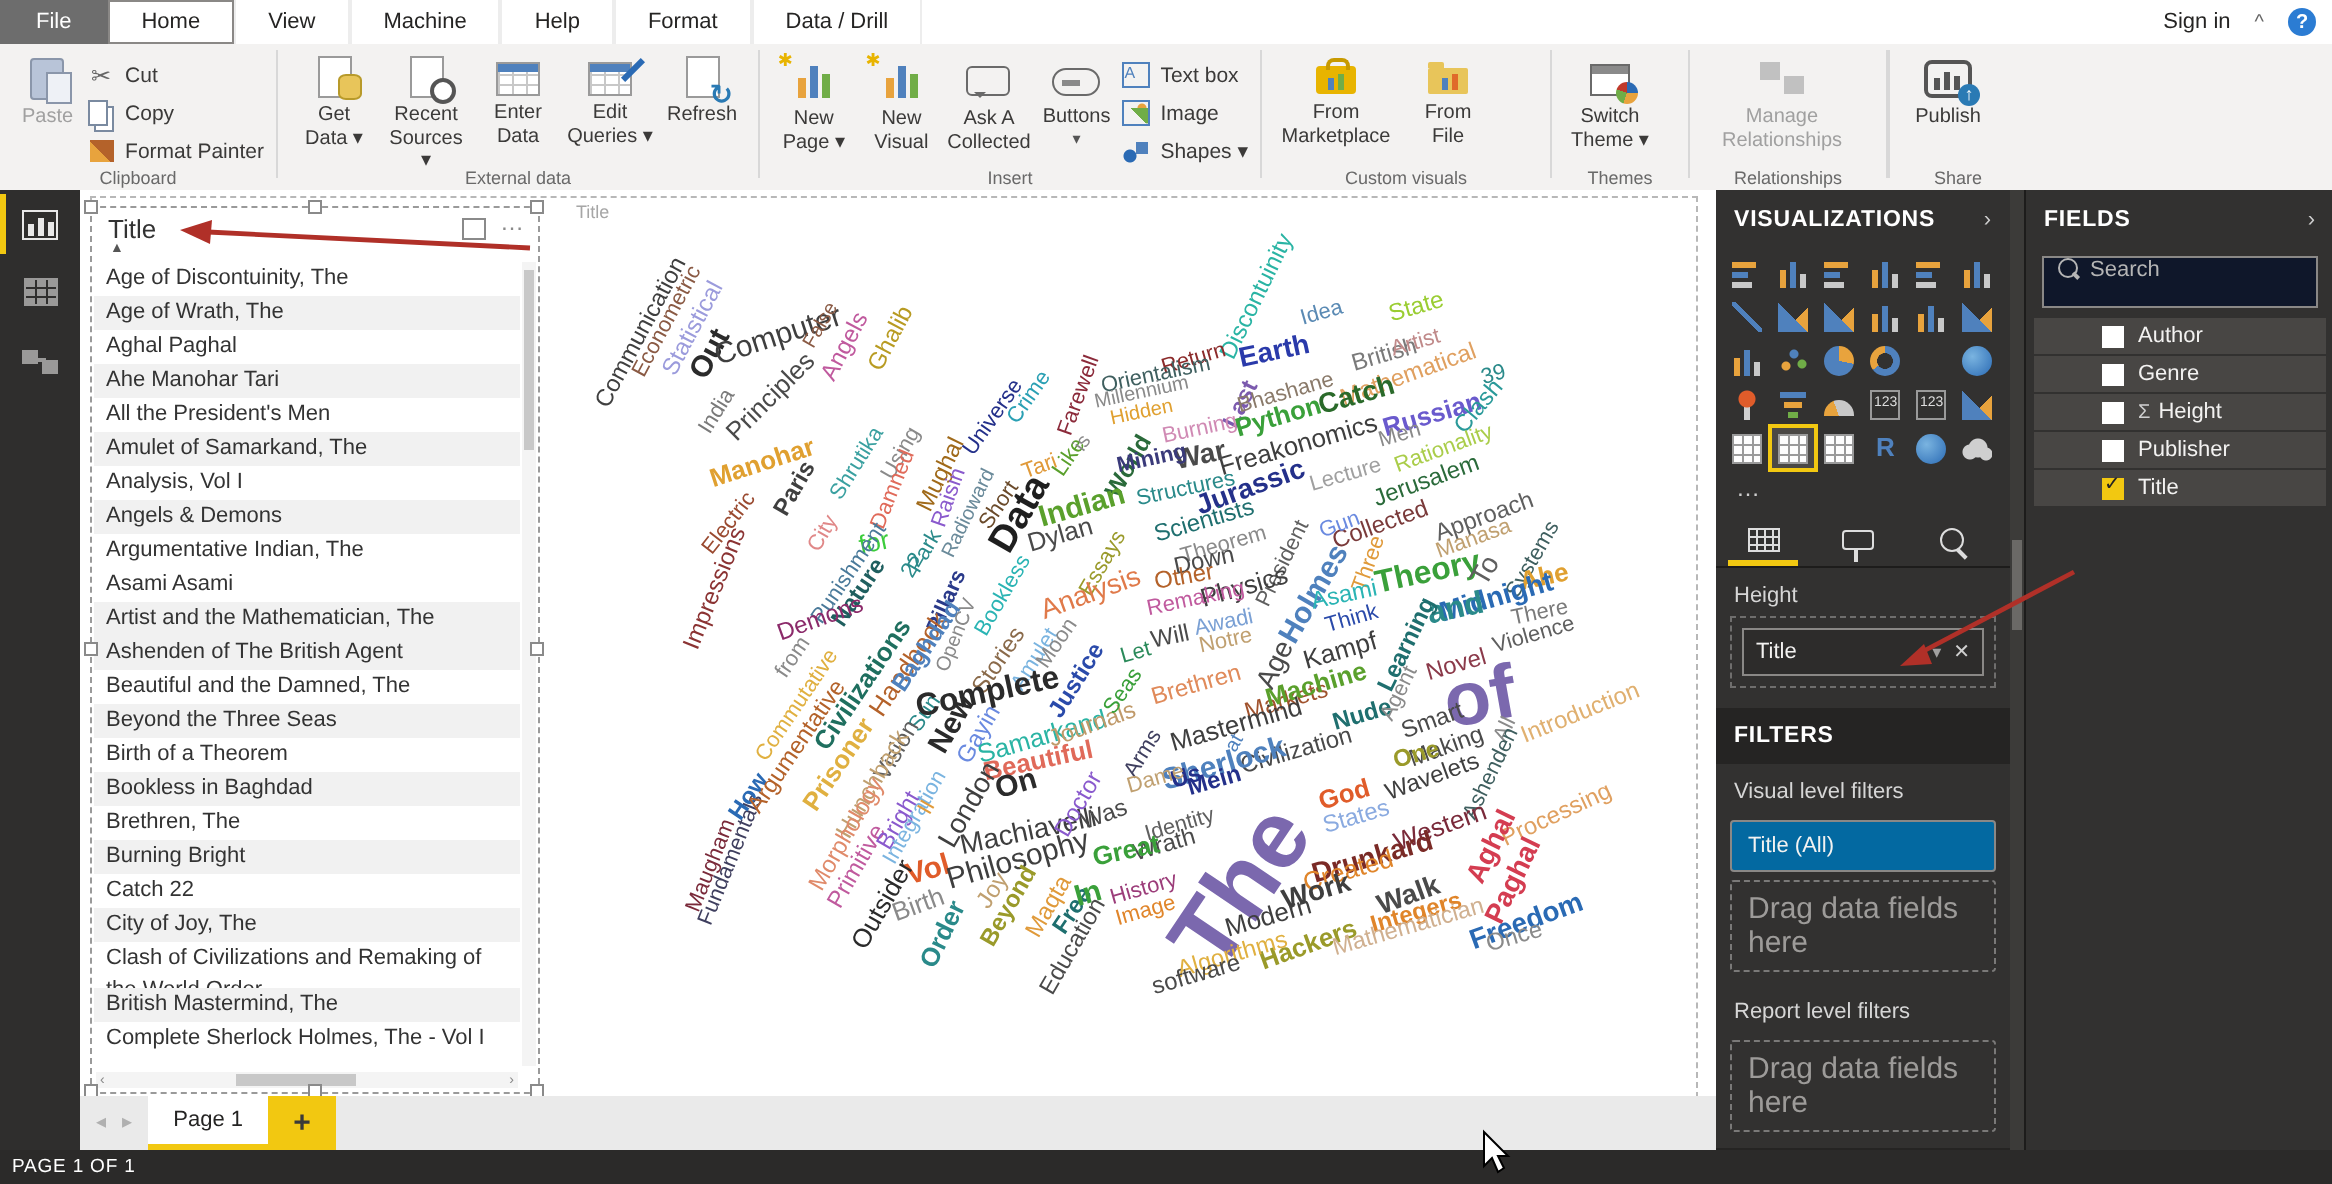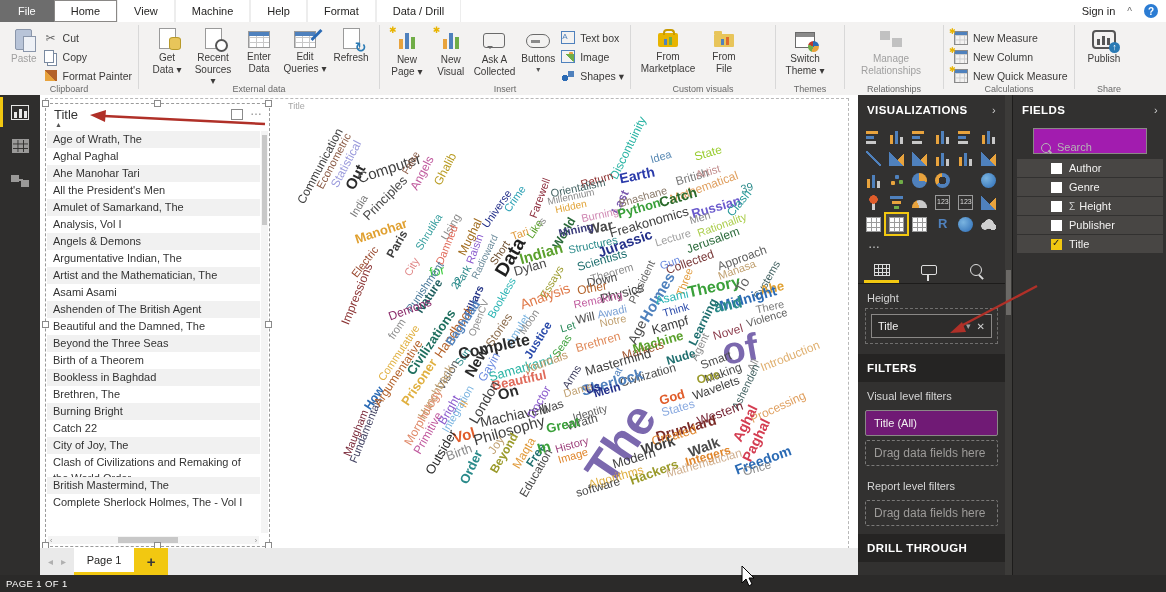--- a/index.html
+++ b/index.html
@@ -108,26 +108,26 @@
   .ptabs{display:flex;border-bottom:1px solid #1d1c1b;margin-top:2px}
   .ptabcell{width:47px;height:26px;display:flex;align-items:center;justify-content:center;position:relative}
   .ptabcell.active::after{content:"";position:absolute;bottom:0;left:6px;right:6px;height:3px;background:#f2c811}
   .plabel{font-size:11px;color:#d6d6d6;padding:8px 9px 4px}
   .well{margin:0 7px;border:1px dashed #6f6e6d;padding:5px}
   .chip{height:22px;background:#2d2c2b;border:1px solid #8a8886;display:flex;align-items:center;font-size:11px;color:#f3f2f1;padding:0 6px;gap:6px}
   .chip .sp{flex:1}
   .chip .dd{color:#a0a0a0;font-size:9px}
   .chip .x{color:#d0d0d0;font-size:10px}
   .secband{background:#252423;margin-top:10px;padding:8px 9px;font-size:11.5px;font-weight:bold;letter-spacing:.4px;color:#fff}
-  .fchip{margin:4px 7px;height:24px;background:#701a75;border:1px solid #8a8886;border-radius:2px;display:flex;align-items:center;font-size:11px;color:#f3f2f1;padding:0 8px}
-  .dropzone{margin:4px 7px;border:1px dashed #7a7978;border-radius:2px;color:#9d9b99;font-size:12px;padding:5px 8px}
+  .fchip{margin:4px 7px;height:24px;background:#0369a1;border:1px solid #8a8886;border-radius:2px;display:flex;align-items:center;font-size:11px;color:#f3f2f1;padding:0 8px}
+  .dropzone{margin:4px 7px;border:1px dashed #7a7978;border-radius:2px;color:#9d9b99;font-size:15px;padding:5px 8px}
   .scrollstrip{position:absolute;left:1005px;top:95px;width:7px;height:480px;background:#3c3b39}
   .scrollthumb{position:absolute;left:1px;top:175px;width:5px;height:45px;background:#6b6966}
   .fieldspanel{position:absolute;left:1012px;top:95px;width:154px;height:480px;background:#323130;border-left:1px solid #1d1c1b;color:#e8e8e8}
-  .searchbox{margin:5px 20px;height:24px;background:#a21caf;border:1px solid #8a8886;display:flex;align-items:flex-end;gap:6px;padding:0 7px;color:#b5b5b5;font-size:11px}
+  .searchbox{margin:5px 8px;height:24px;background:#0f172a;border:1px solid #8a8886;display:flex;align-items:flex-start;gap:6px;padding:0 7px;color:#b5b5b5;font-size:11px}
   .mag{width:8px;height:8px;border:1.5px solid #b5b5b5;border-radius:50%;position:relative;flex:none}
   .mag::after{content:"";position:absolute;width:1.5px;height:4px;background:#b5b5b5;left:7px;top:6px;transform:rotate(-45deg)}
   .bookrow{display:flex;align-items:center;gap:6px;padding:8px 8px 6px;font-size:11px}
   .tri-exp{width:0;height:0;border-bottom:6px solid #cfcfcf;border-left:6px solid transparent}
   .tbl-ico{width:13px;height:10px;background:#cfcfcf;background-image:linear-gradient(#323130 1px,transparent 1px),linear-gradient(90deg,#323130 1px,transparent 1px);background-size:4.3px 3.3px;box-shadow:inset 0 0 0 1px #cfcfcf}
   .bookname{color:#f2c811;font-weight:bold}
   .frow{display:flex;align-items:center;gap:7px;background:#484644;margin:1px 4px;height:18px;padding:0 8px 0 34px;font-size:11px;color:#f3f2f1}
   .cb{width:11px;height:11px;background:#fff;flex:none}
   .cb.on{background:#f2c811;position:relative}
   .cb.on::after{content:"✓";position:absolute;left:1px;top:-2px;font-size:10px;color:#252423;font-weight:bold}
@@ -305,43 +305,20 @@
   <div class="rsep"></div>
   <div class="rgroup" style="width:86px">
     <div class="bigbtn dim" style="width:80px">
       <span class="ri ri-managerel"></span>
       <span>Manage</span>
         <span>Relationships</span>
     </div>
     <div class="glabel">Relationships</div>
   </div>
   <div class="rsep"></div>
-  <div class="rgroup" style="width:118px">
-    <div class="stack" style="padding-left:4px">
-      <div class="smallrow">
-          <span class="si">
-            <span class="si-calc"></span>
-          </span>
-          <span>New Measure</span>
-        </div>
-      <div class="smallrow">
-          <span class="si">
-            <span class="si-calc"></span>
-          </span>
-          <span>New Column</span>
-        </div>
-      <div class="smallrow">
-          <span class="si">
-            <span class="si-calc"></span>
-          </span>
-          <span>New Quick Measure</span>
-        </div>
-    </div>
-    <div class="glabel">Calculations</div>
-  </div>
   <div class="rsep"></div>
   <div class="rgroup" style="width:56px">
     <div class="bigbtn">
       <span class="ri-publish"></span>
       <span>Publish</span>
     </div>
     <div class="glabel">Share</div>
   </div>
 </div>
 
@@ -362,30 +339,31 @@
 </div>
 
 <div class="tvisual">
   <div class="tv-head">
     <span class="tv-title">Title</span>
     <span class="tv-sort">▲</span>
     <span class="tv-focus"></span>
     <span class="tv-more">…</span>
   </div>
   <div class="tv-rows" id="book-rows">
+      <div class="trow">Age of Discontuinity, The</div>
       <div class="trow alt">Age of Wrath, The</div>
       <div class="trow">Aghal Paghal</div>
       <div class="trow alt">Ahe Manohar Tari</div>
       <div class="trow">All the President's Men</div>
       <div class="trow alt">Amulet of Samarkand, The</div>
       <div class="trow">Analysis, Vol I</div>
       <div class="trow alt">Angels &amp; Demons</div>
       <div class="trow">Argumentative Indian, The</div>
+      <div class="trow">Asami Asami</div>
       <div class="trow alt">Artist and the Mathematician, The</div>
-      <div class="trow">Asami Asami</div>
       <div class="trow alt">Ashenden of The British Agent</div>
       <div class="trow">Beautiful and the Damned, The</div>
       <div class="trow alt">Beyond the Three Seas</div>
       <div class="trow">Birth of a Theorem</div>
       <div class="trow alt">Bookless in Baghdad</div>
       <div class="trow">Brethren, The</div>
       <div class="trow alt">Burning Bright</div>
       <div class="trow">Catch 22</div>
       <div class="trow alt">City of Joy, The</div>
       <div class="trow wrap">Clash of Civilizations and Remaking of the World Order</div>

